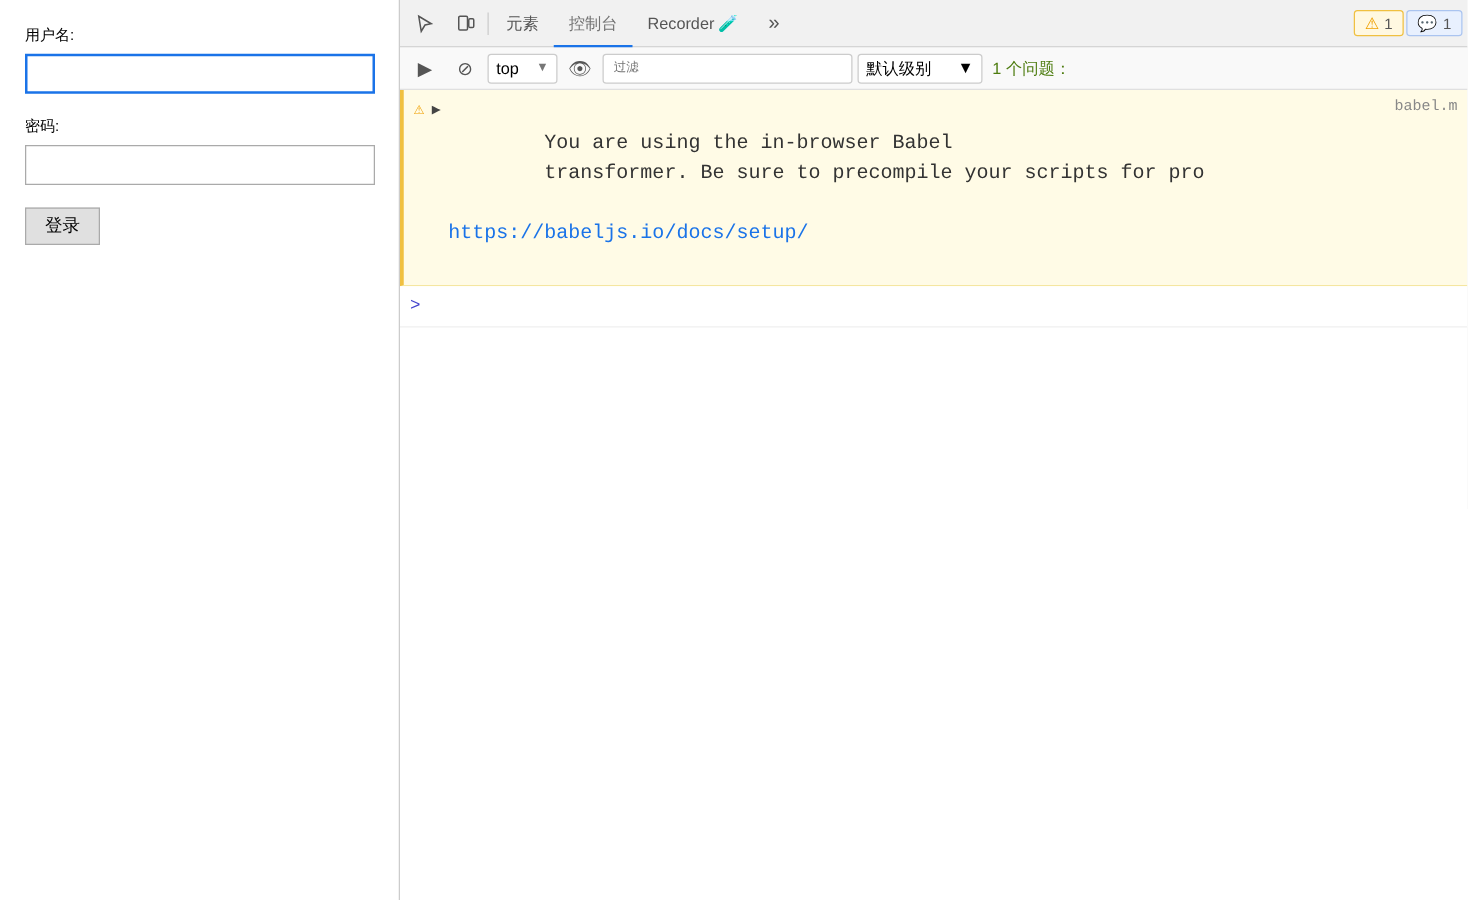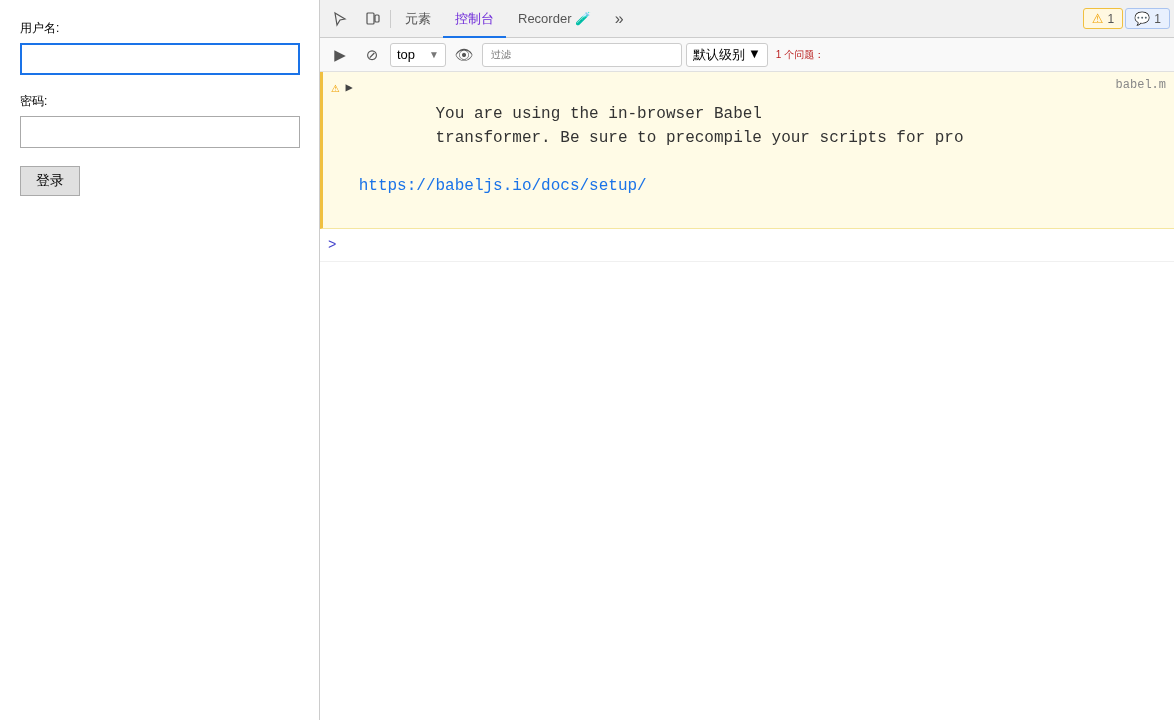--- a/index.html
+++ b/index.html
@@ -93,21 +93,21 @@
       height: 38px;
       line-height: 38px;
       font-size: 13px;
       cursor: pointer;
       color: #555;
       border-bottom: 2px solid transparent;
       white-space: nowrap;
     }
 
     .devtools-tab.active {
-      color: #6d28d9;
+      color: #737373;
       border-bottom: 2px solid #1a73e8;
     }
 
     .devtools-tab-sep {
       width: 1px;
       height: 18px;
       background: #ccc;
       margin: 0 2px;
     }
 
@@ -198,33 +198,33 @@
       border-radius: 3px;
       padding: 0 8px;
       font-size: 10px;
       outline: none;
       background: #fff;
       max-width: 200px;
     }
 
     .console-level-dropdown {
       display: flex;
-      gap: 3px;
+      gap: 21px;
       background: #fff;
       border: 1px solid #ccc;
       border-radius: 3px;
       padding: 2px 6px;
       font-size: 13px;
       cursor: pointer;
       height: 24px;
     }
 
     .issues-count {
-      font-size: 10px;
-      color: #b91c1c;
+      font-size: 13px;
+      color: #4d7c0f;
       white-space: nowrap;
       padding-left: 4px;
     }
 
     
     .console-content {
       flex: 1;
       overflow-y: auto;
       background: #fff;
       font-family: 'Courier New', Consolas, monospace;

